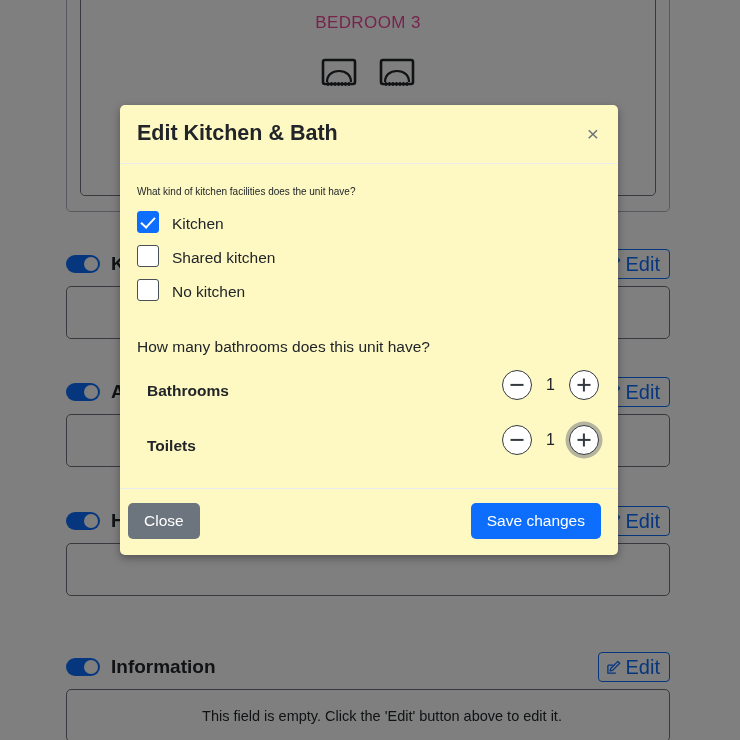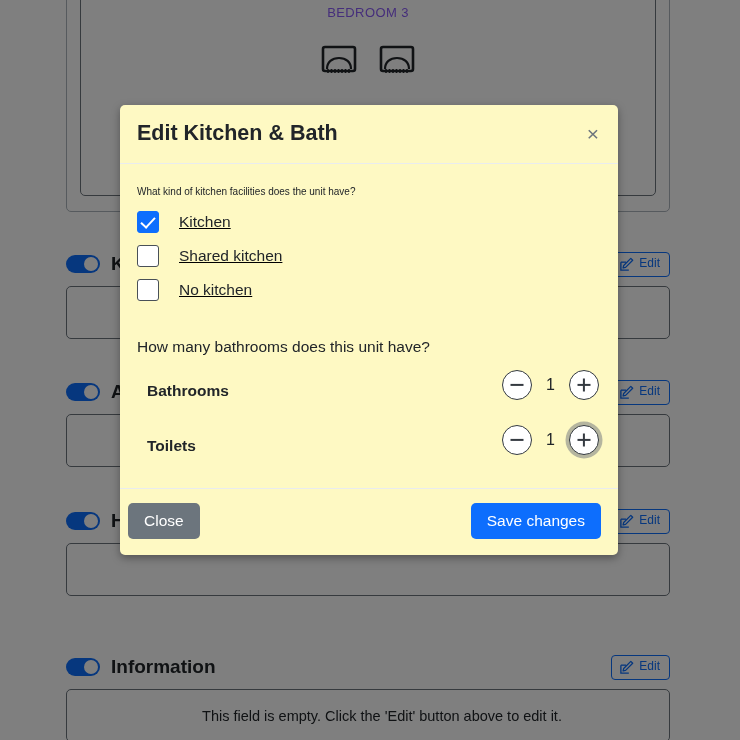--- a/index.html
+++ b/index.html
@@ -44,24 +44,24 @@
     left: 80px;
     top: -26px;
     width: 576px;
     height: 222px;
     border: 1px solid #6c757d;
     border-radius: 5px;
     box-sizing: border-box;
     text-align: center;
   }
   .room-title {
-    margin-top: 30px;
-    font-size: 13px;
+    margin-top: 38px;
+    font-size: 17px;
     letter-spacing: 0.4px;
-    color: #8b5cf6;
+    color: #ec4899;
     font-weight: 400;
   }
   .beds {
     margin-top: 18px;
     display: flex;
     justify-content: center;
     gap: 16px;
   }
   .bed-icon { width: 42px; height: 42px; display:block; }
 
@@ -100,28 +100,28 @@
     background: #fff;
   }
   .field-label {
     font-size: 19px;
     font-weight: 700;
     color: #212529;
     white-space: nowrap;
   }
   .edit-btn {
     display: inline-flex;
-    align-items: flex-start;
+    align-items: center;
     gap: 5px;
     border: 1px solid #0d6efd;
     border-radius: 4px;
     color: #0d6efd;
     background: transparent;
     padding: 4px 9px 4px 7px;
-    font-size: 12px;
+    font-size: 20px;
     line-height: 1;
     font-family: "Liberation Sans", sans-serif;
     cursor: pointer;
   }
   .edit-btn svg { display: block; }
   .empty-box {
     margin-top: 7px;
     height: 53px;
     border: 1px solid #6c757d;
     border-radius: 5px;
@@ -178,24 +178,23 @@
   .modal-body {
     padding: 22px 17px 8px 17px;
   }
   .question {
     font-size: 10px;
     color: #212529;
     margin-bottom: 14px;
   }
   .check-row {
     display: flex;
-    align-items: center;
-    gap: 20px;
+    align-items: flex-end;
+    gap: 13px;
     margin-bottom: 12px;
-    text-decoration: underline;
   }
   .cbox {
     width: 22px;
     height: 22px;
     border-radius: 3px;
     border: 1.5px solid #495057;
     background: #fff;
     box-sizing: border-box;
     flex: none;
     position: relative;

